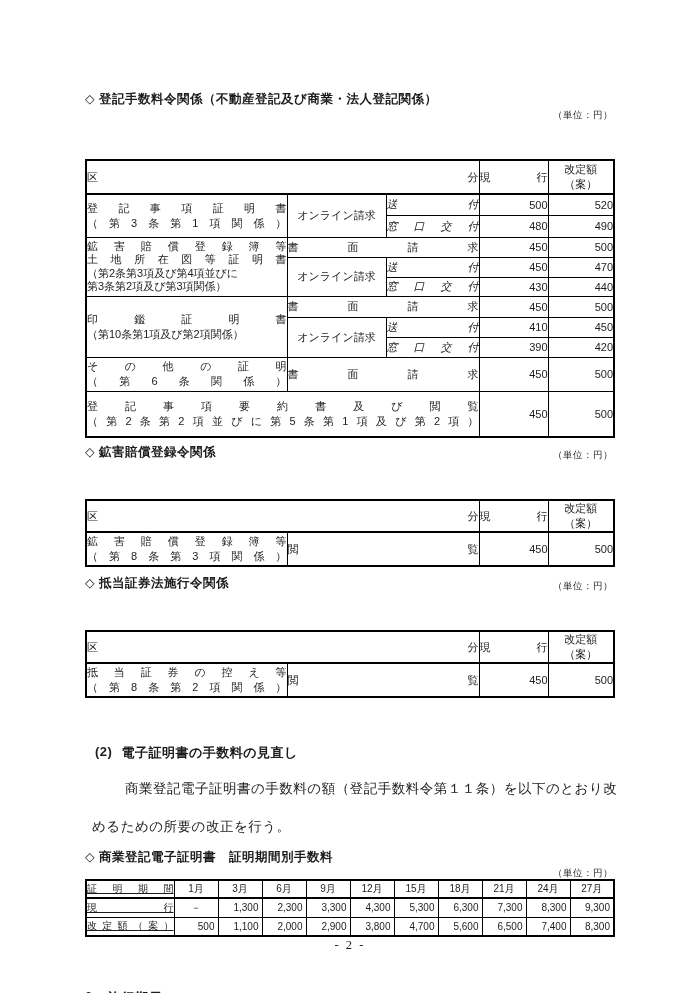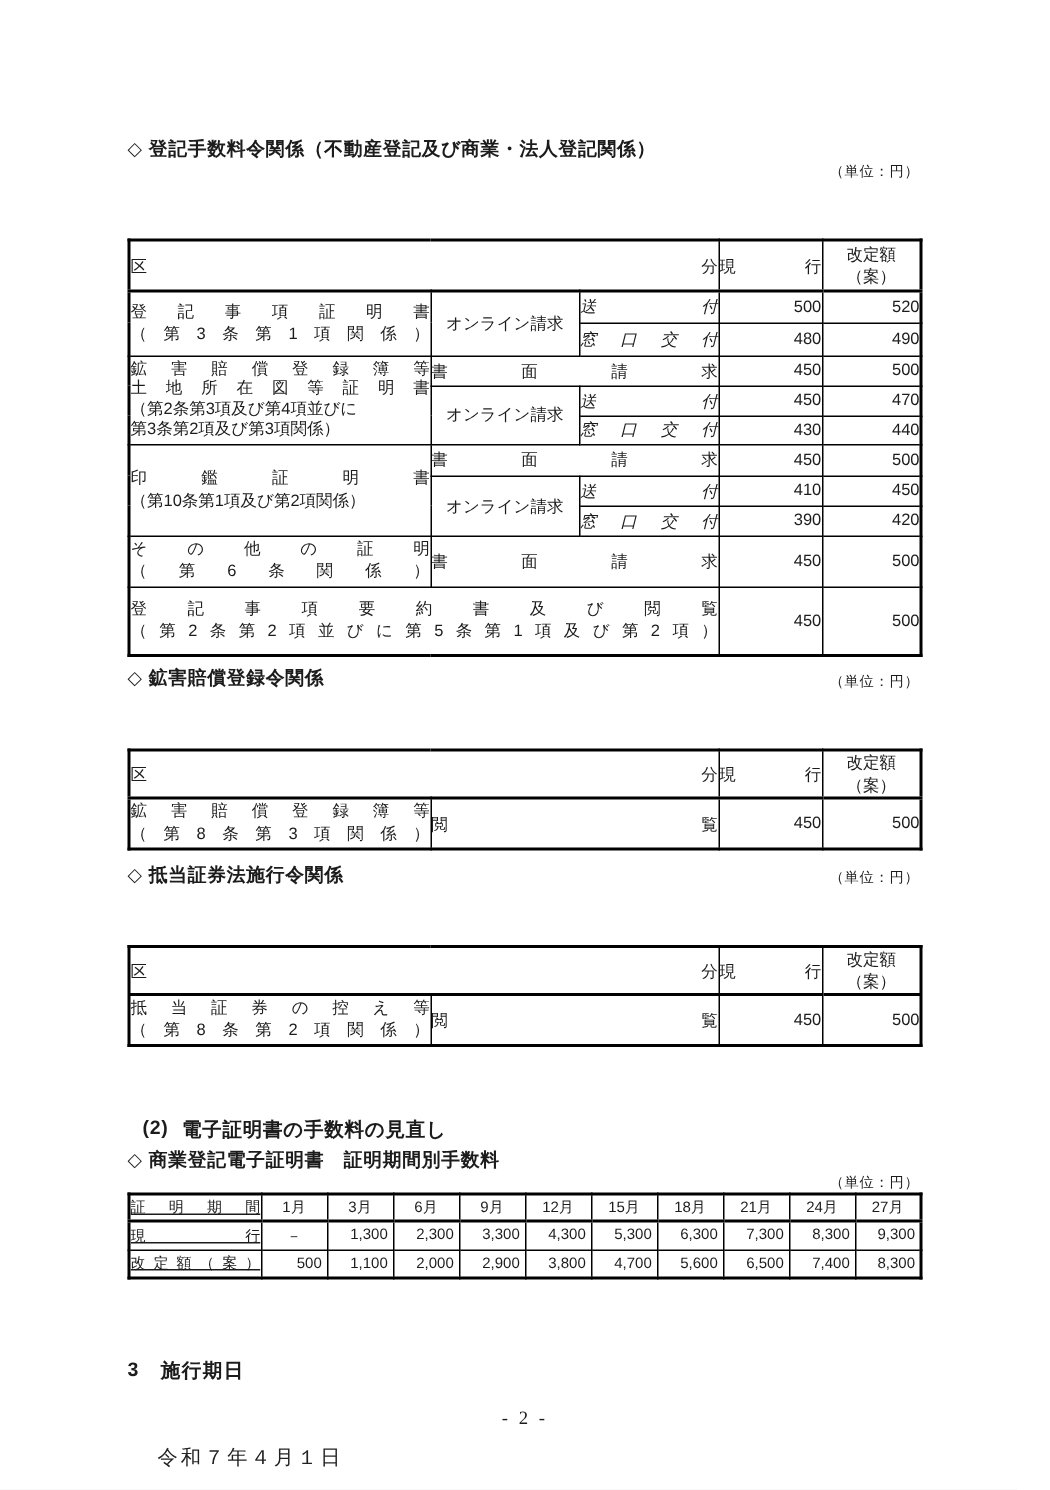--- a/index.html
+++ b/index.html
@@ -225,20 +225,24 @@
         <td class="num">450</td>
         <td class="num">500</td>
       </tr>
     </tbody>
       </table>
 
     <div class="h2">
       <span>(2)</span>
       <span>電子証明書の手数料の見直し</span>
     </div>
+    <div class="para">
+      <div class="l1">商業登記電子証明書の手数料の額（登記手数料令第１１条）を以下のとおり改</div>
+      <div class="l2">めるための所要の改正を行う。</div>
+    </div>
 
     <div class="sec-title t4-title">◇ 商業登記電子証明書　証明期間別手数料</div>
     <div class="unit">（単位：円）</div>
 
     <table class="t4">
       <colgroup>
         <col style="width:88px">
           <col style="width:44px">
           <col style="width:44px">
           <col style="width:44px">

